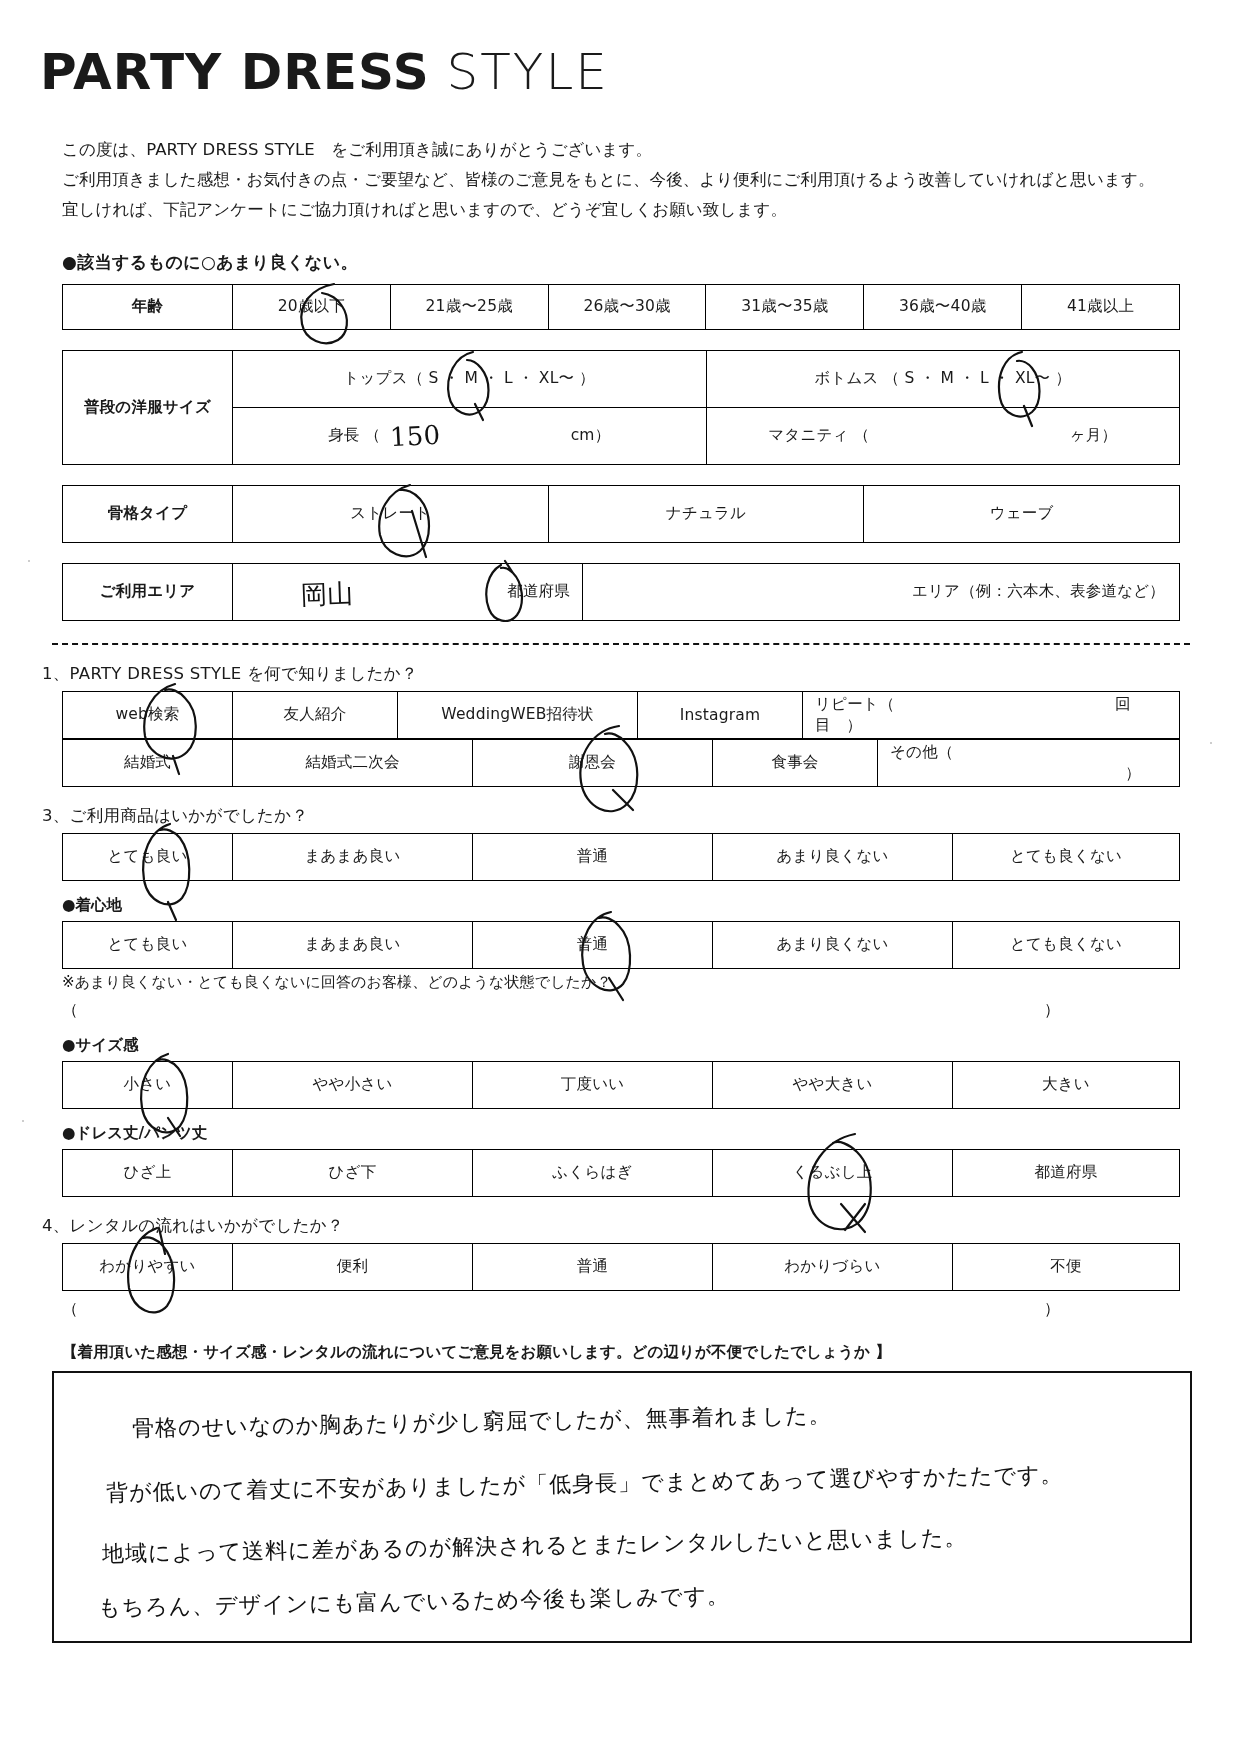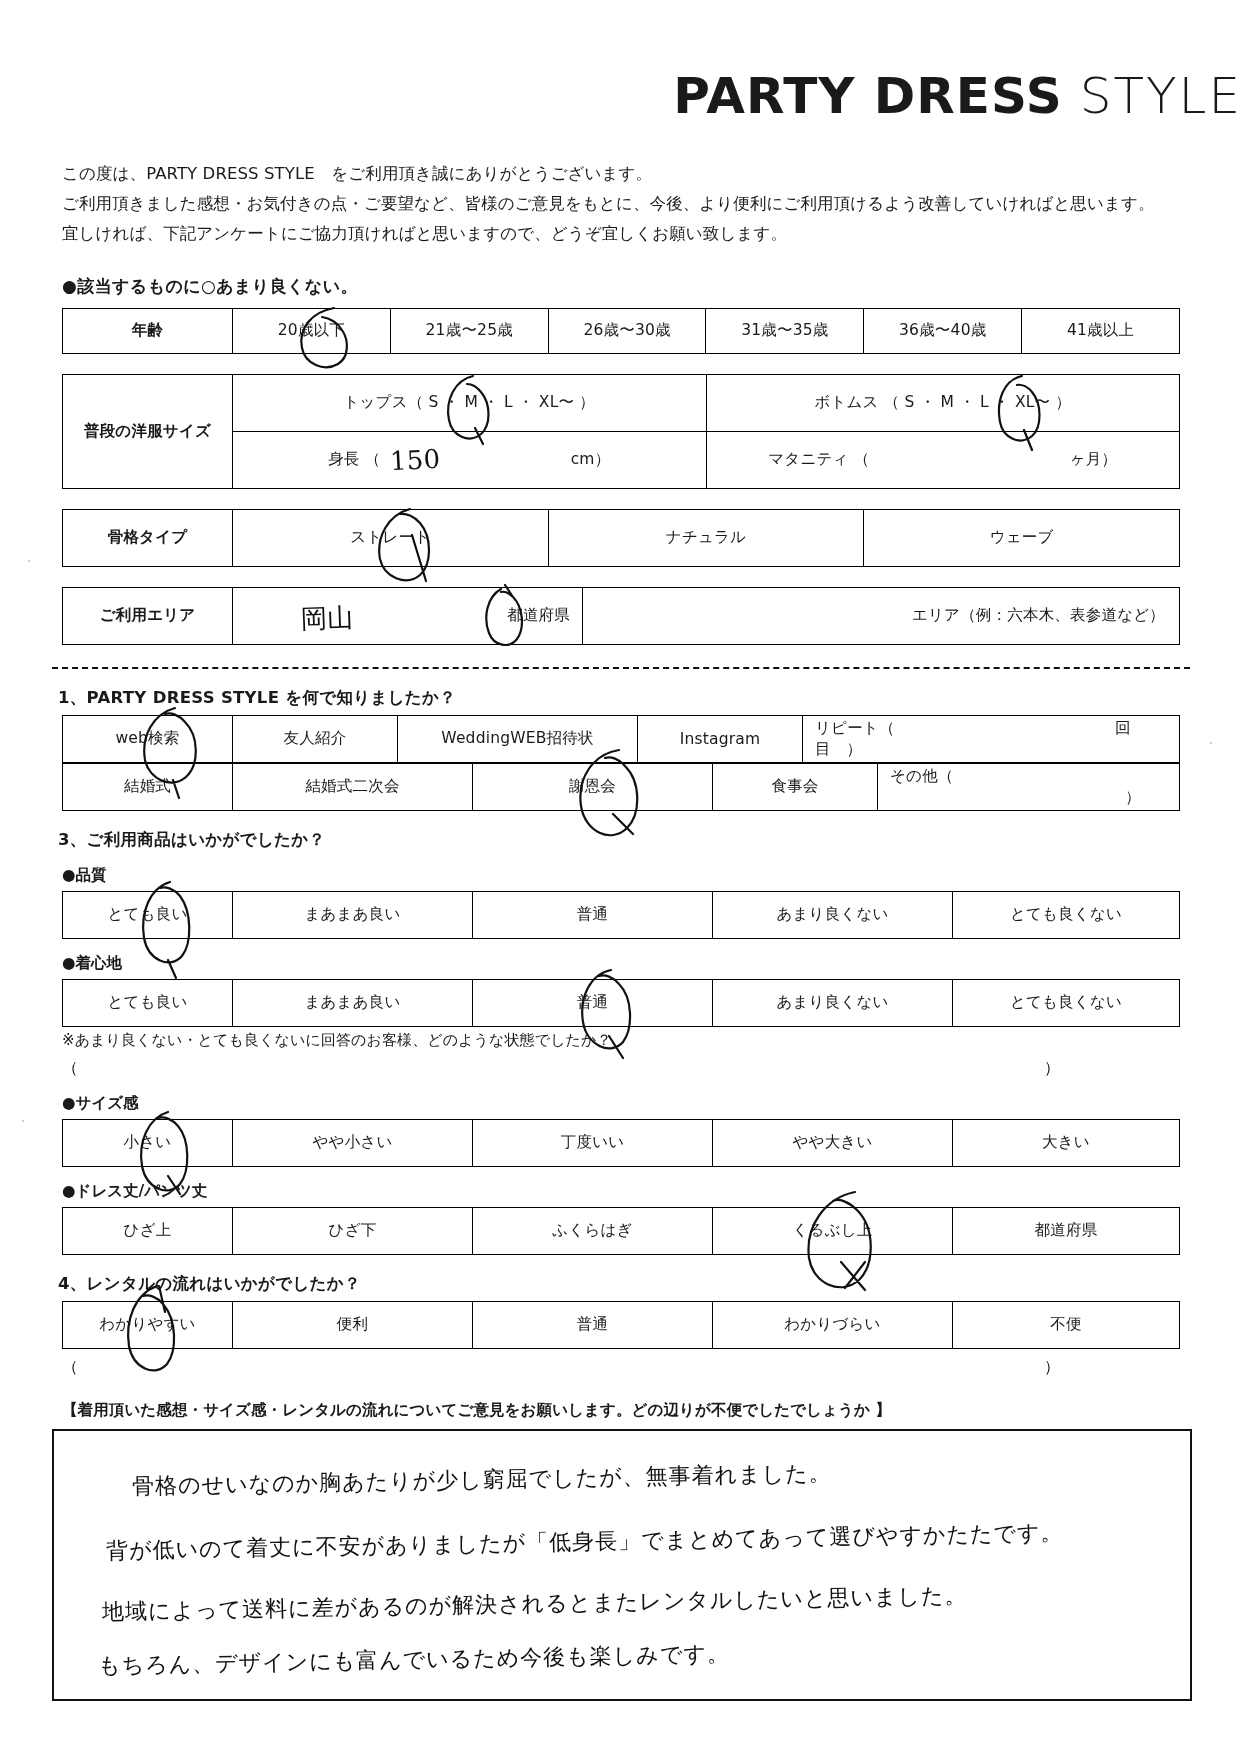--- a/index.html
+++ b/index.html
@@ -18,22 +18,22 @@
   .page {
     position: relative;
     width: 1242px;
     height: 1754px;
     box-sizing: border-box;
     padding: 0;
   }
 
   
   .title-wrap {
-    text-align: right;
-    padding-top: 70px;
+    text-align: left;
+    padding-top: 46px;
     padding-bottom: 6px;
     padding-left: 40px;
   }
   .title {
     display: inline-block;
     font-size: 50px;
     letter-spacing: 1px;
     line-height: 1.05;
     white-space: nowrap;
   }
@@ -55,23 +55,23 @@
   .intro div { white-space: nowrap; }
 
   
   .sec-head {
     margin: 26px 0 10px 62px;
     font-size: 17px;
     font-weight: bold;
     letter-spacing: 0.4px;
   }
   .q-head {
-    margin: 18px 0 6px 58px;
+    margin: 18px 0 6px 42px;
     font-size: 16.5px;
-    font-weight: bold;
+    font-weight: normal;
     letter-spacing: 0.3px;
   }
   .sub-head {
     margin: 14px 0 5px 62px;
     font-size: 15.5px;
     font-weight: bold;
   }
   .note {
     margin: 4px 0 0 62px;
     font-size: 15px;
@@ -371,21 +371,20 @@
         <span>その他（</span>
         <span style="display:inline-block;width:230px"></span>
         <span>）</span>
       </td>
     </tr>
   </tbody>
     </table>
 
   <div class="q-head">3、ご利用商品はいかがでしたか？</div>
 
-  <div class="sub-head">●品質</div>
   <table class="tbl opt-tbl">
     <tbody>
         <tr>
       <td style="width:165px">
         <span class="cell-in">
           <span>とても良い</span>
           <span class="ink" style="left:22px; top:-26px;">
             <svg width="90" height="104" viewBox="0 0 90 104">
               <path d="M40 4 C 20 10, 10 34, 14 60 C 18 82, 40 92, 52 78 C 62 65, 62 34, 50 18 C 44 11, 36 8, 30 10 M 38 82 L 46 100"></path>
             </svg>

